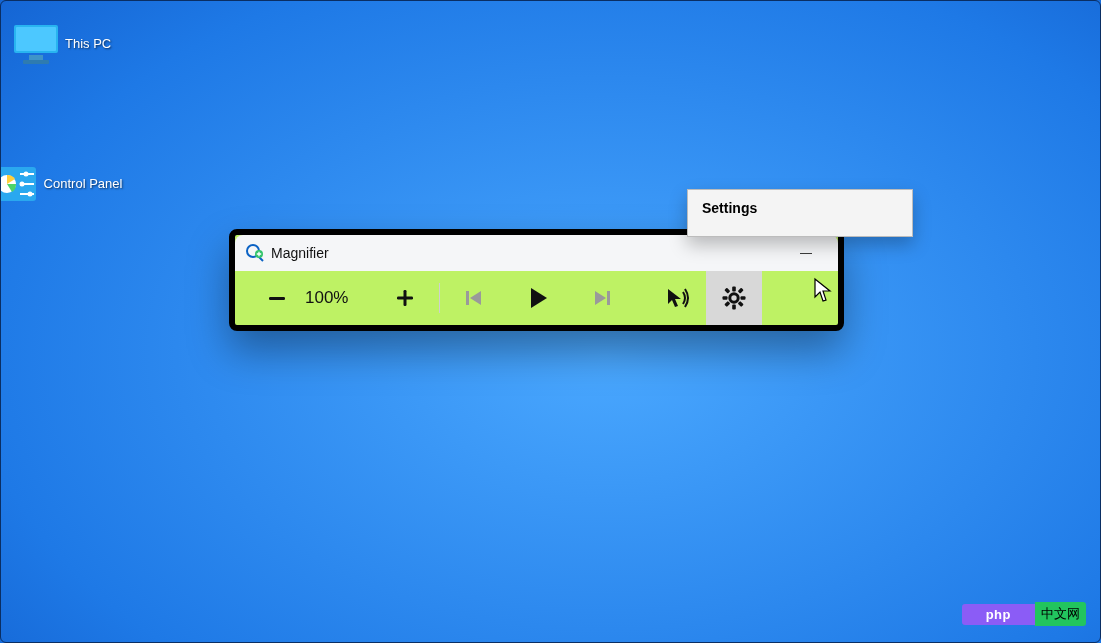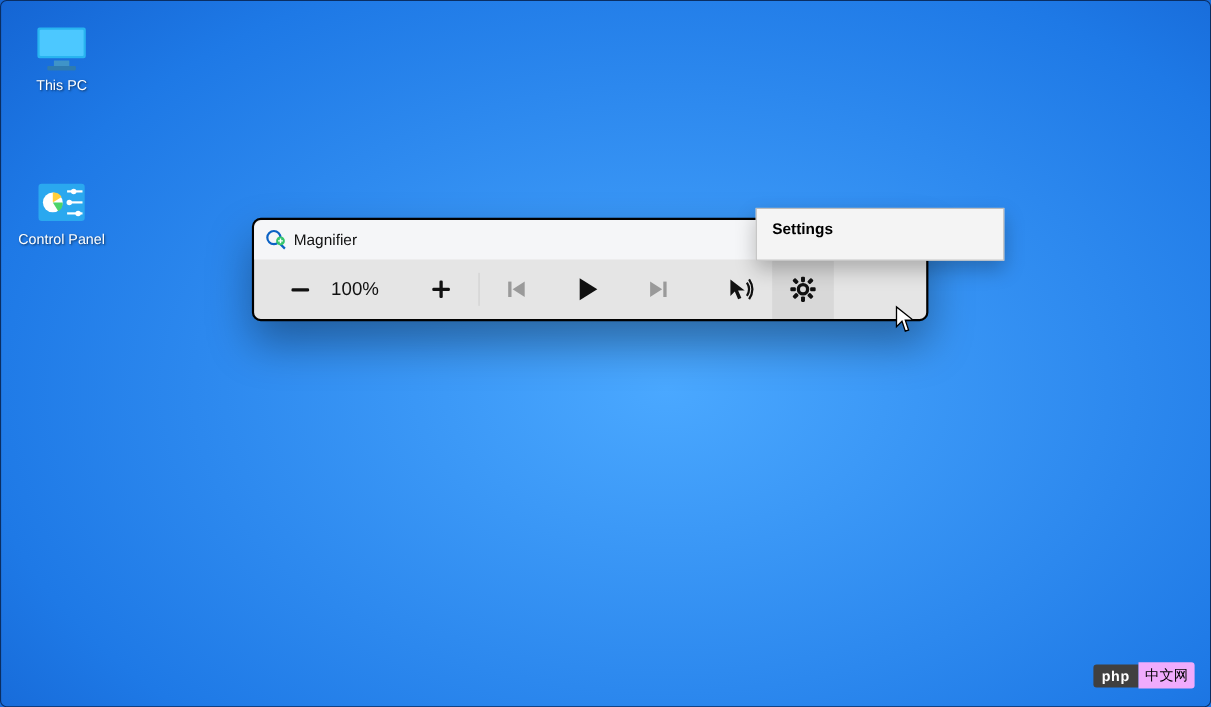--- a/index.html
+++ b/index.html
@@ -9,49 +9,49 @@
     position: relative;
     border: 1px solid #0a2e63;
     border-radius: 6px;
   }
 
   
   .desktop-icon {
     position: absolute;
     width: 90px;
     display: flex;
-    flex-direction: column;
+    flex-direction: row;
     align-items: center;
     gap: 4px;
     cursor: pointer;
   }
   .desktop-icon .glyph {
     width: 50px;
     height: 45px;
     display: flex;
     align-items: center;
     justify-content: center;
   }
   .desktop-icon .label {
     color: #ffffff;
     font-size: 13px;
     text-shadow: 1px 1px 2px rgba(0,0,0,.6);
     white-space: nowrap;
   }
   .icon-this-pc { top: 20px; left: 10px; }
-  .icon-control-panel { top: 160px; left: 10px; }
+  .icon-control-panel { top: 160px; left: 10px; justify-content: center; }
 
   
   .magnifier {
     position: absolute;
-    top: 197px;
+    top: 228px;
     left: 228px;
     width: 615px;
-    background: #e5e5e5;
-    border: 2px solid #000000;
+    background: #bef264;
+    border: 6px solid #000000;
     border-radius: 8px;
     box-shadow: 0 20px 40px rgba(0,0,0,.35);
   }
   .mag-titlebar {
     display: flex;
     align-items: center;
     height: 36px;
     padding: 0 10px;
     background: #f5f6f8;
     border-radius: 8px 8px 0 0;
@@ -104,30 +104,30 @@
     pointer-events: none;
   }
 
   
   .footer-badge {
     position: absolute;
     right: 14px; bottom: 16px;
     display: flex; align-items: center;
   }
   .footer-badge .php {
-    background: #404040;
+    background: #8b5cf6;
     color: #fff;
     font-weight: bold;
     font-size: 13px;
-    padding: 3px 8px;
+    padding: 3px 24px;
     border-radius: 3px 0 0 3px;
     letter-spacing: .5px;
   }
   .footer-badge .cn {
-    background: #f0abfc;
+    background: #22c55e;
     color: #000;
     font-size: 13px;
     padding: 3px 6px;
     border-radius: 0 3px 3px 0;
   }
 </style>
 </head>
 <body>
 
 <div class="desktop-icon icon-this-pc">

